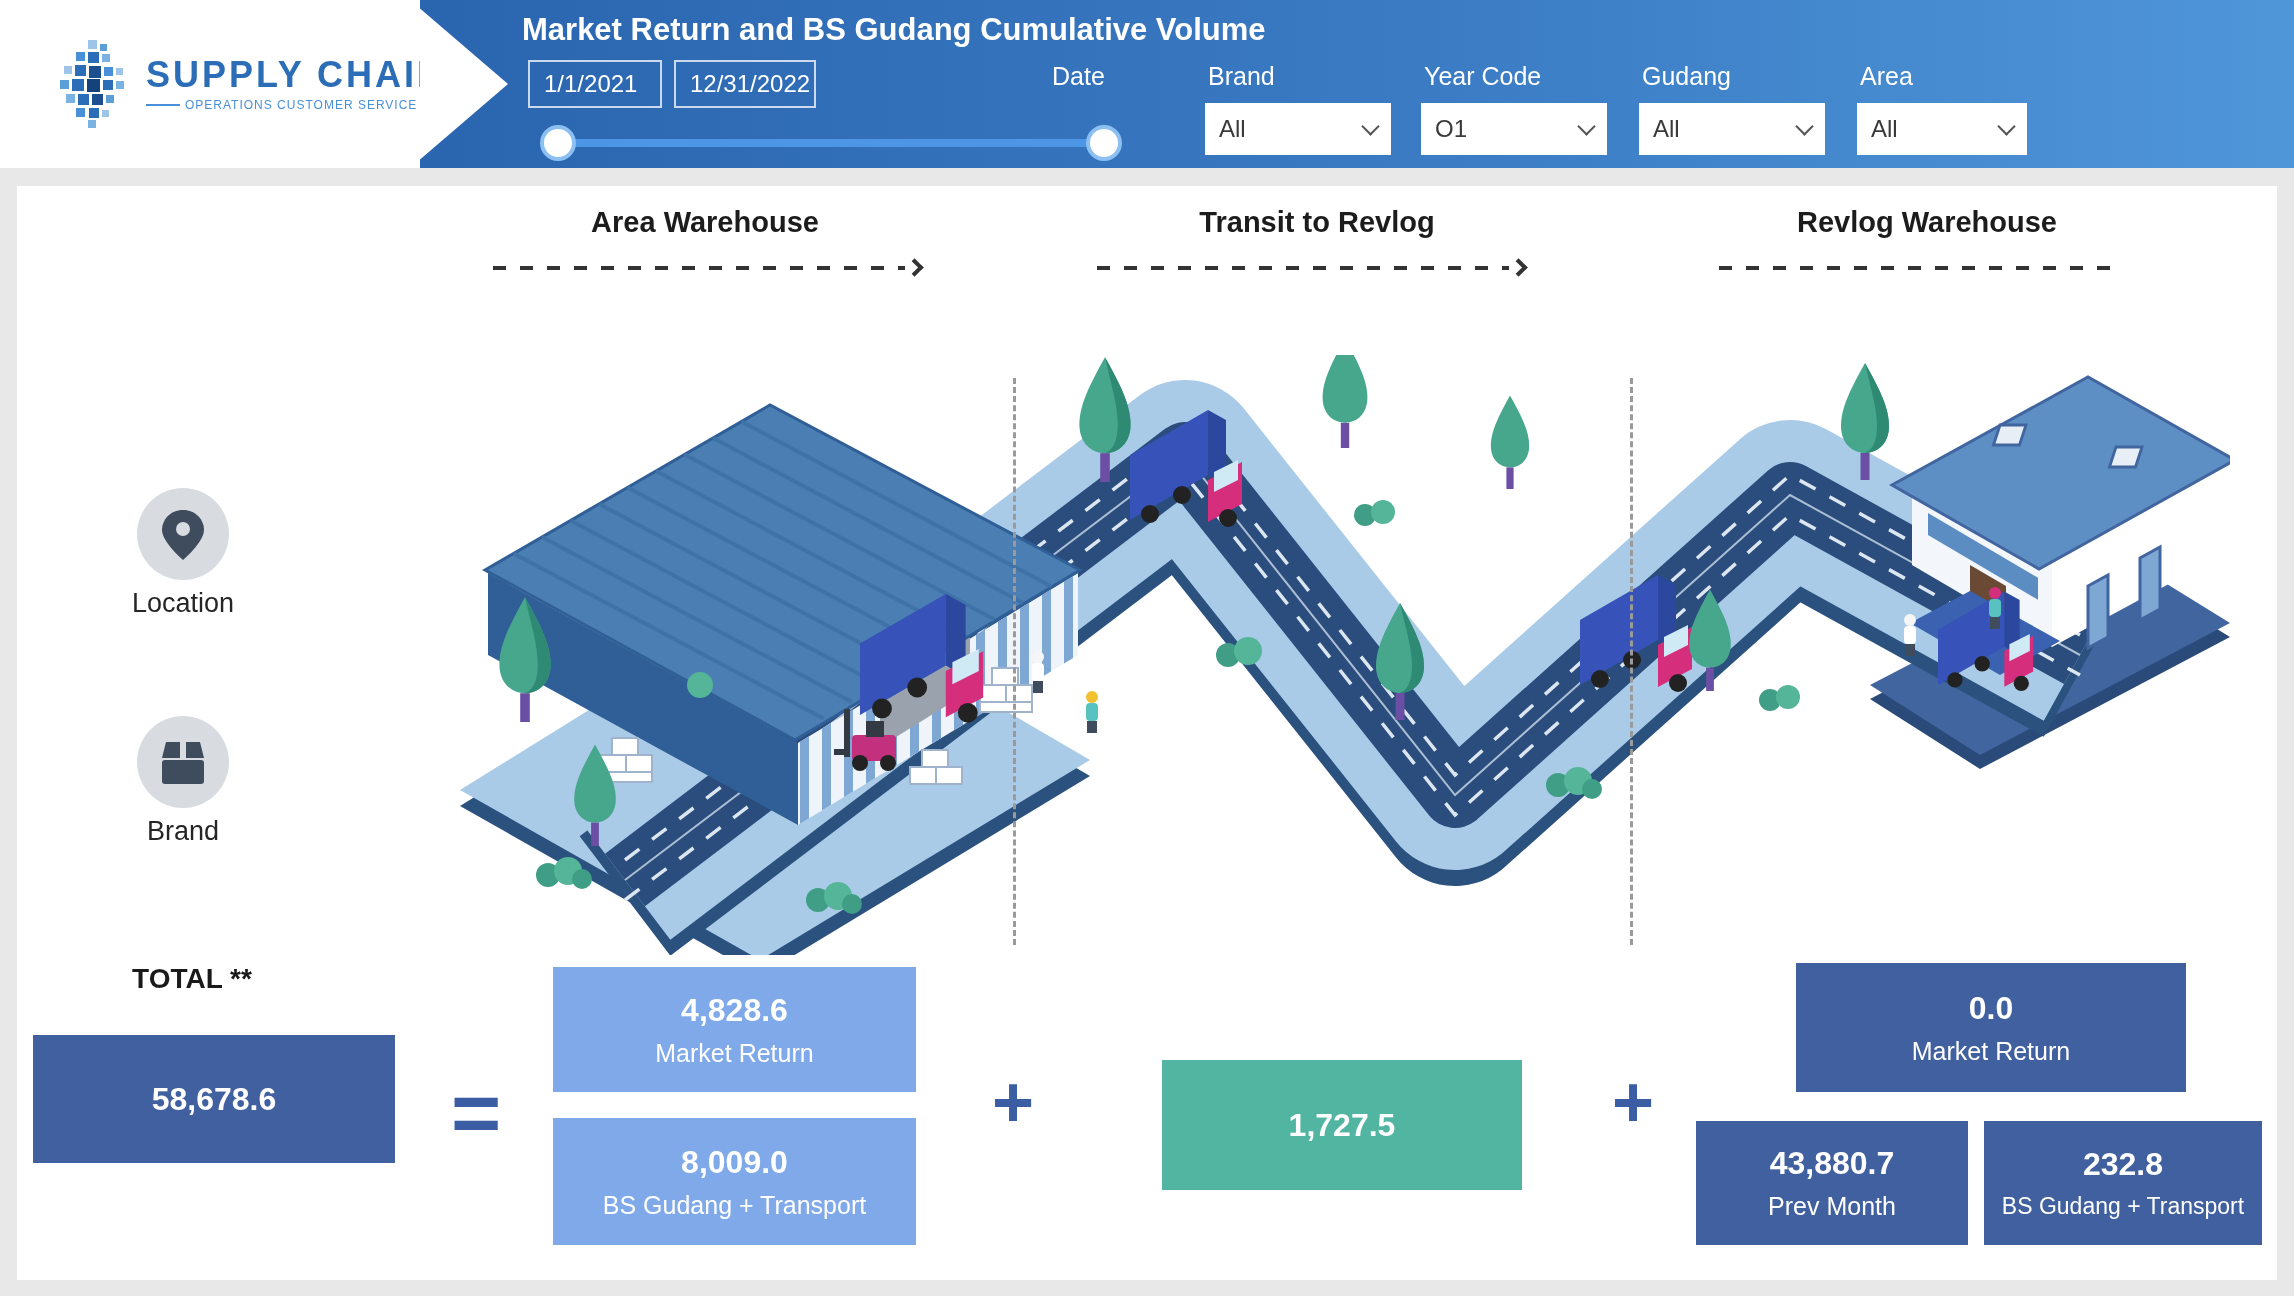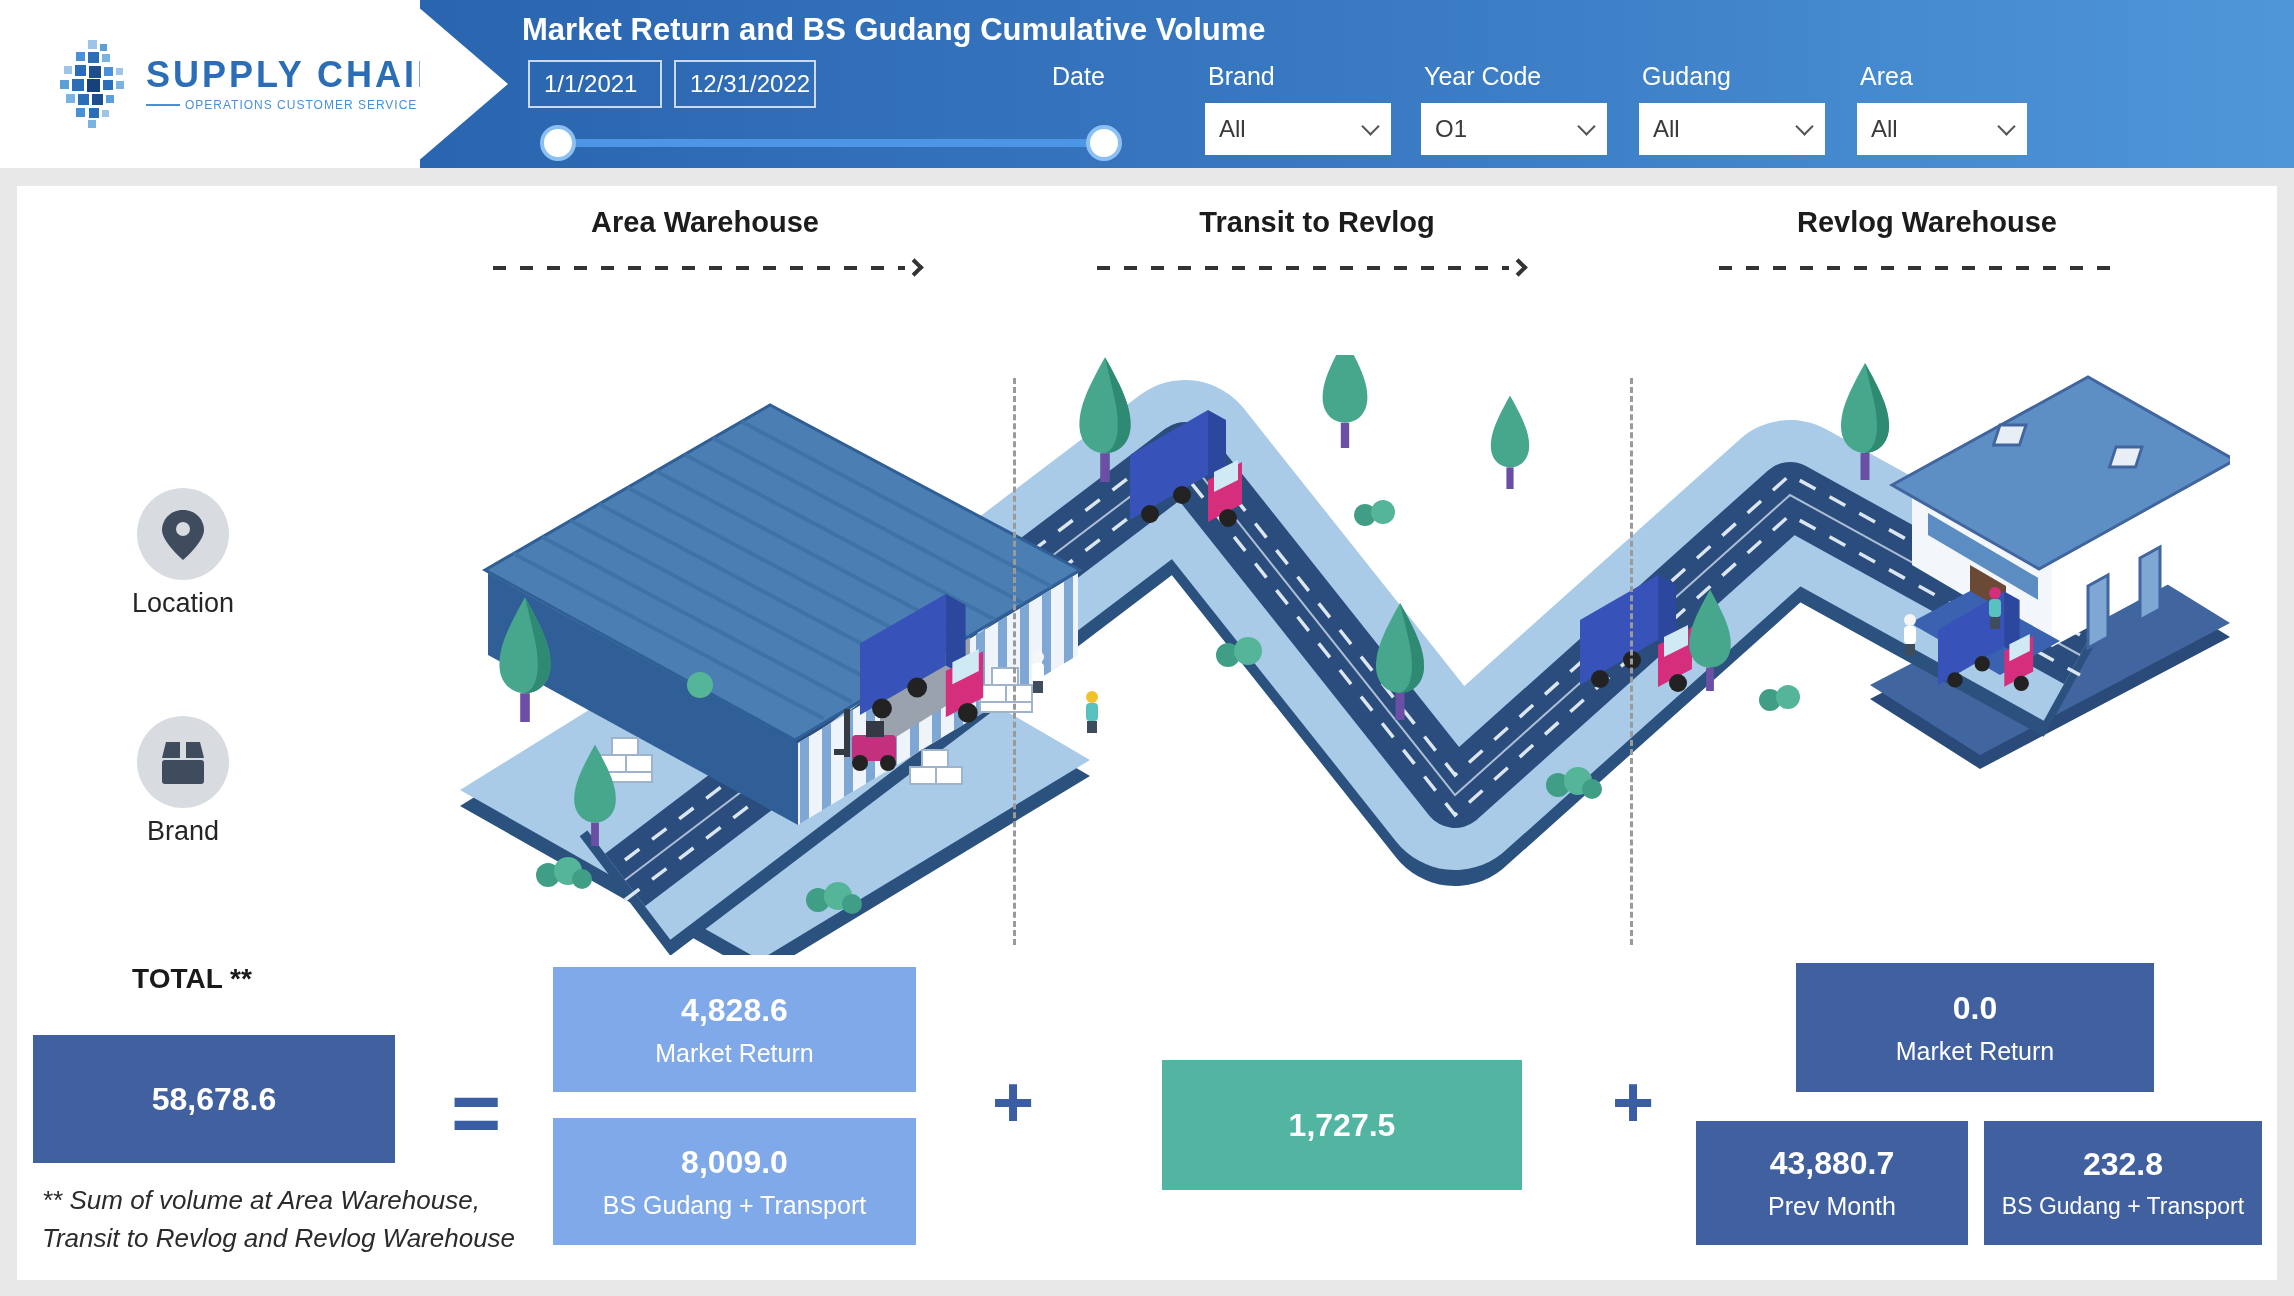--- a/index.html
+++ b/index.html
@@ -412,45 +412,41 @@
     </g>
   </svg>
 
   <div class="v-sep" style="left:1013px; top:378px; height:567px;"></div>
   <div class="v-sep" style="left:1630px; top:378px; height:567px;"></div>
 
   <div class="total-label" style="left:192px; top:963px;">TOTAL **</div>
   <div class="card card-dark" style="left:33px; top:1035px; width:362px; height:128px;">
     <div class="v">58,678.6</div>
   </div>
-  <div class="footnote">
-    <div>** Sum of volume at Area Warehouse,</div>
-    <div>Transit to Revlog and Revlog Warehouse</div>
-  </div>
 
   <div class="op" style="left:476px; top:1112px; font-size:86px;">=</div>
 
   <div class="card card-light" style="left:553px; top:967px; width:363px; height:125px;">
     <div class="v">4,828.6</div>
     <div class="l">Market Return</div>
   </div>
   <div class="card card-light" style="left:553px; top:1118px; width:363px; height:127px;">
     <div class="v">8,009.0</div>
     <div class="l">BS Gudang + Transport</div>
   </div>
 
   <div class="op" style="left:1013px; top:1102px; font-size:72px;">+</div>
 
   <div class="card card-green" style="left:1162px; top:1060px; width:360px; height:130px;">
     <div class="v" style="font-weight:600;">1,727.5</div>
   </div>
 
   <div class="op" style="left:1633px; top:1102px; font-size:72px;">+</div>
 
-  <div class="card card-dark" style="left:1796px; top:963px; width:358px; height:129px;">
+  <div class="card card-dark" style="left:1796px; top:963px; width:390px; height:129px;">
     <div class="v">0.0</div>
     <div class="l">Market Return</div>
   </div>
   <div class="card card-dark" style="left:1696px; top:1121px; width:272px; height:124px;">
     <div class="v">43,880.7</div>
     <div class="l">Prev Month</div>
   </div>
   <div class="card card-dark" style="left:1984px; top:1121px; width:278px; height:124px;">
     <div class="v">232.8</div>
     <div class="l" style="font-size:23px;">BS Gudang + Transport</div>

